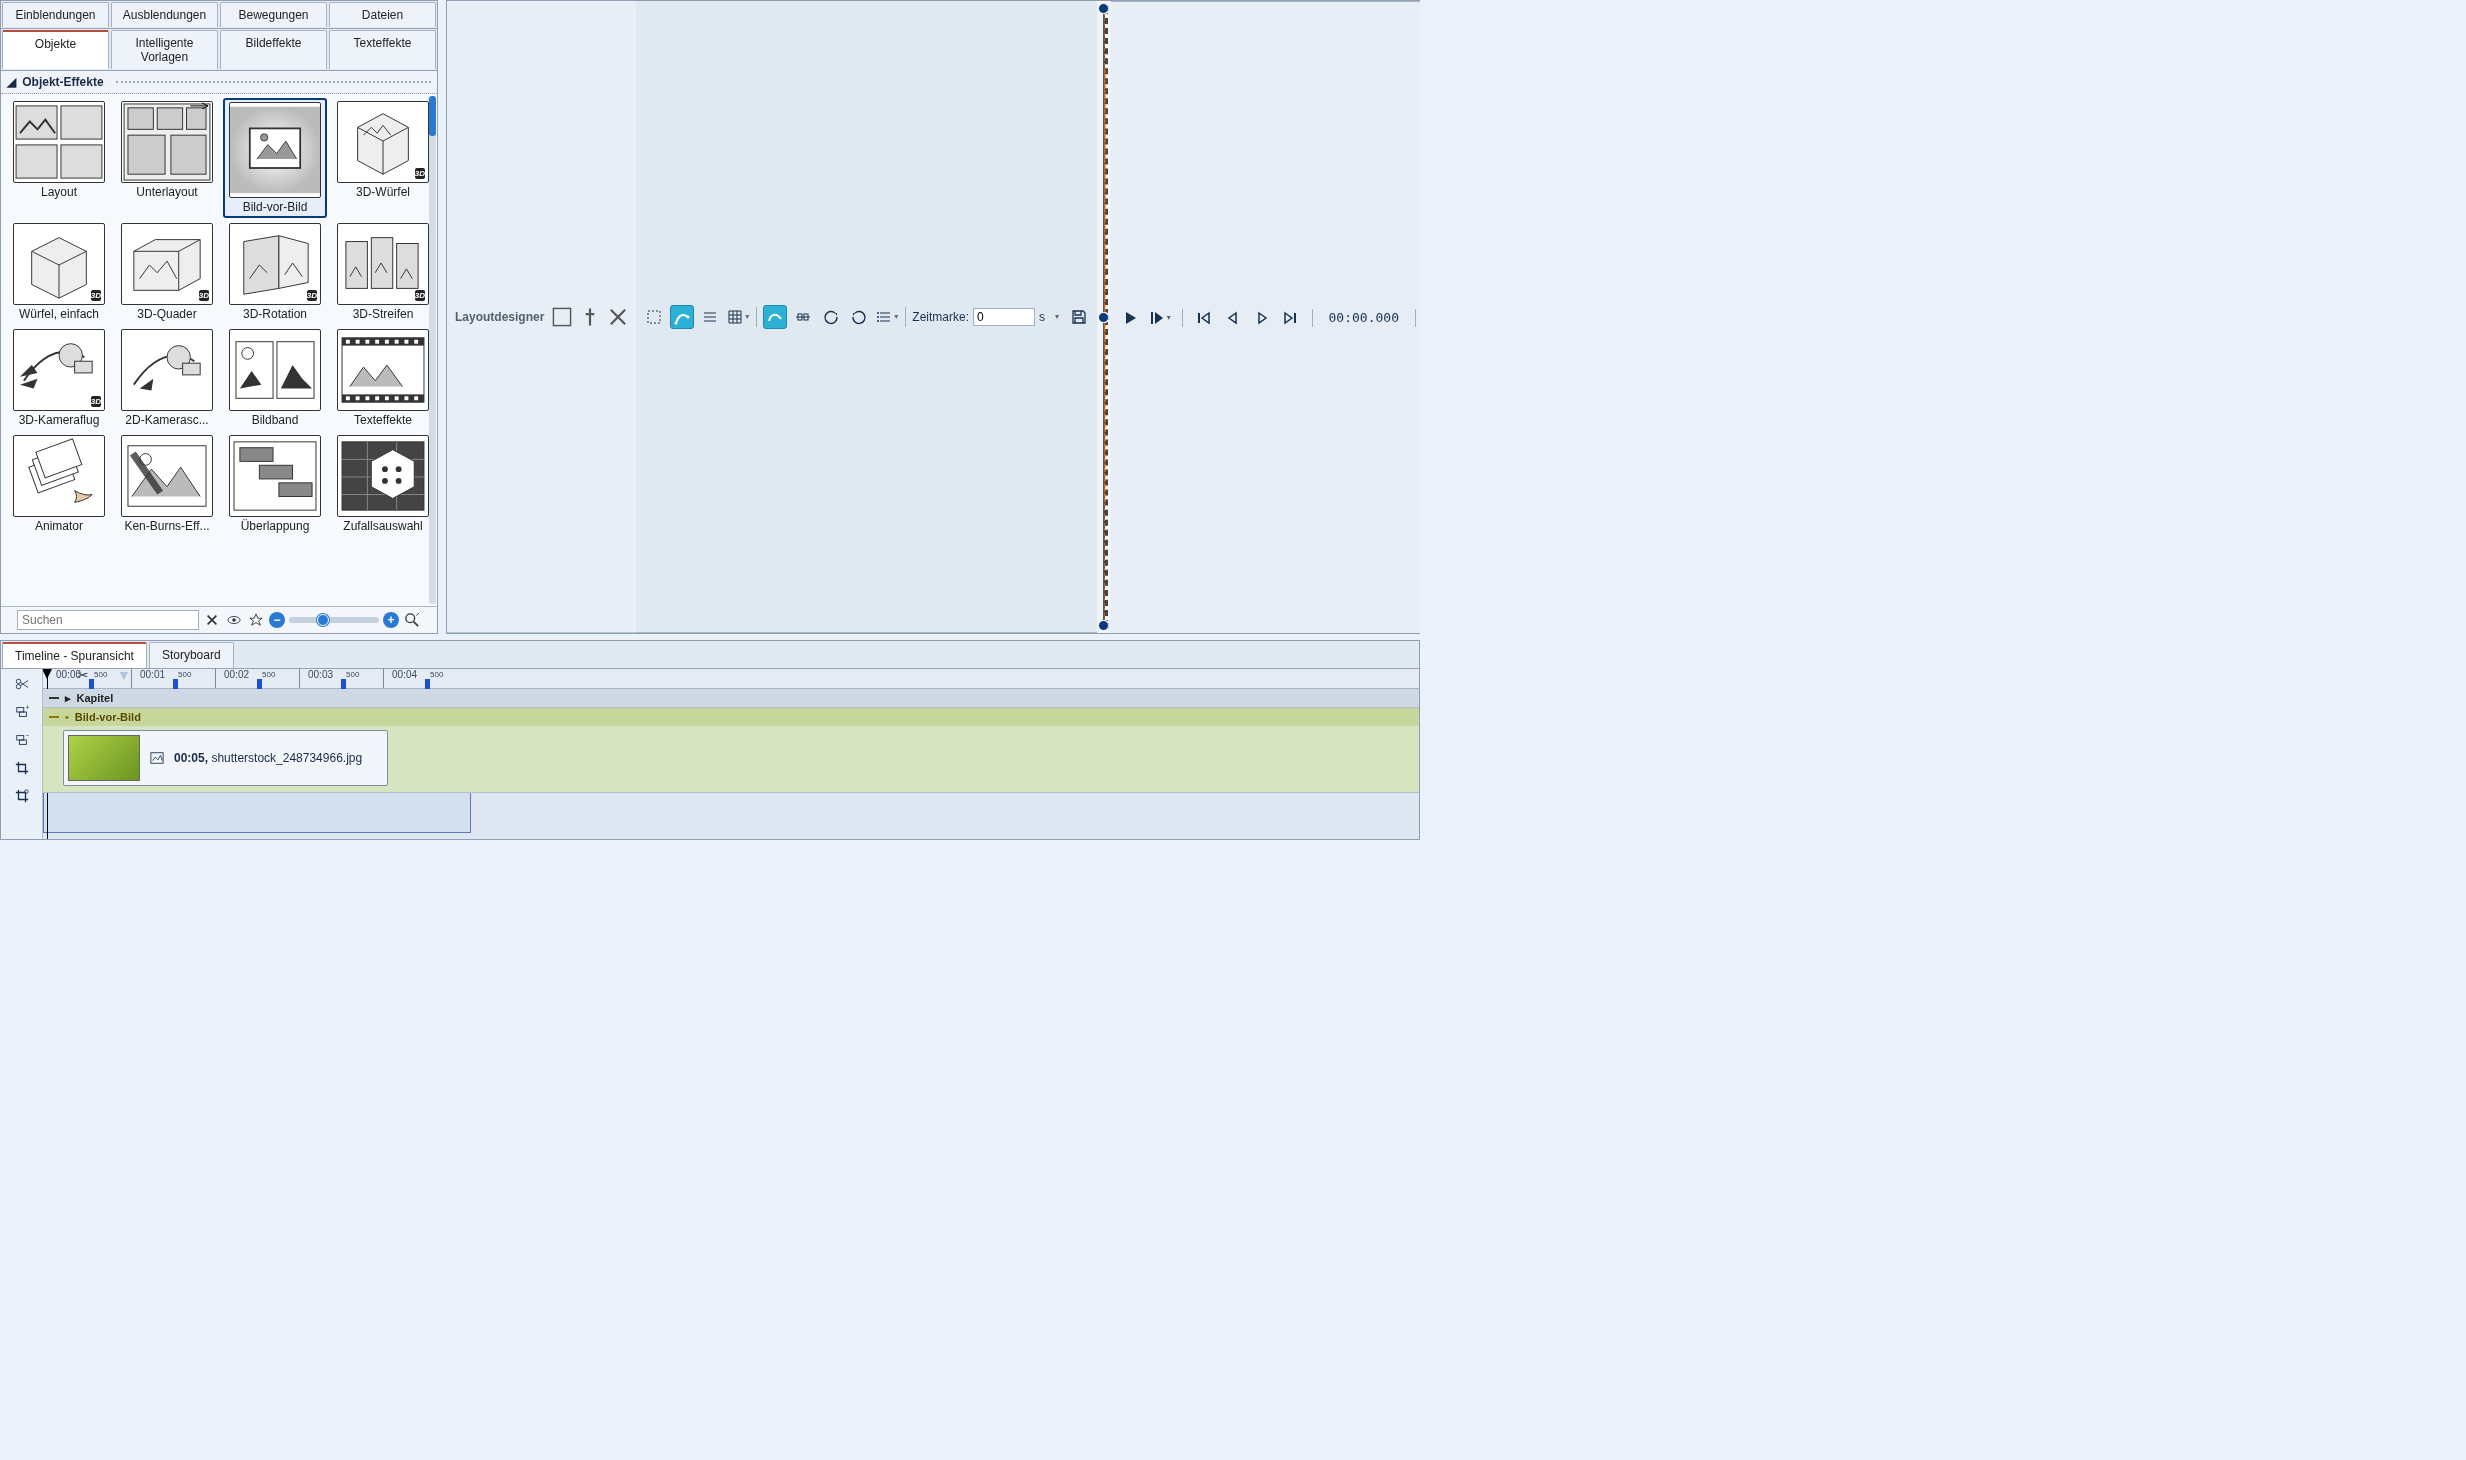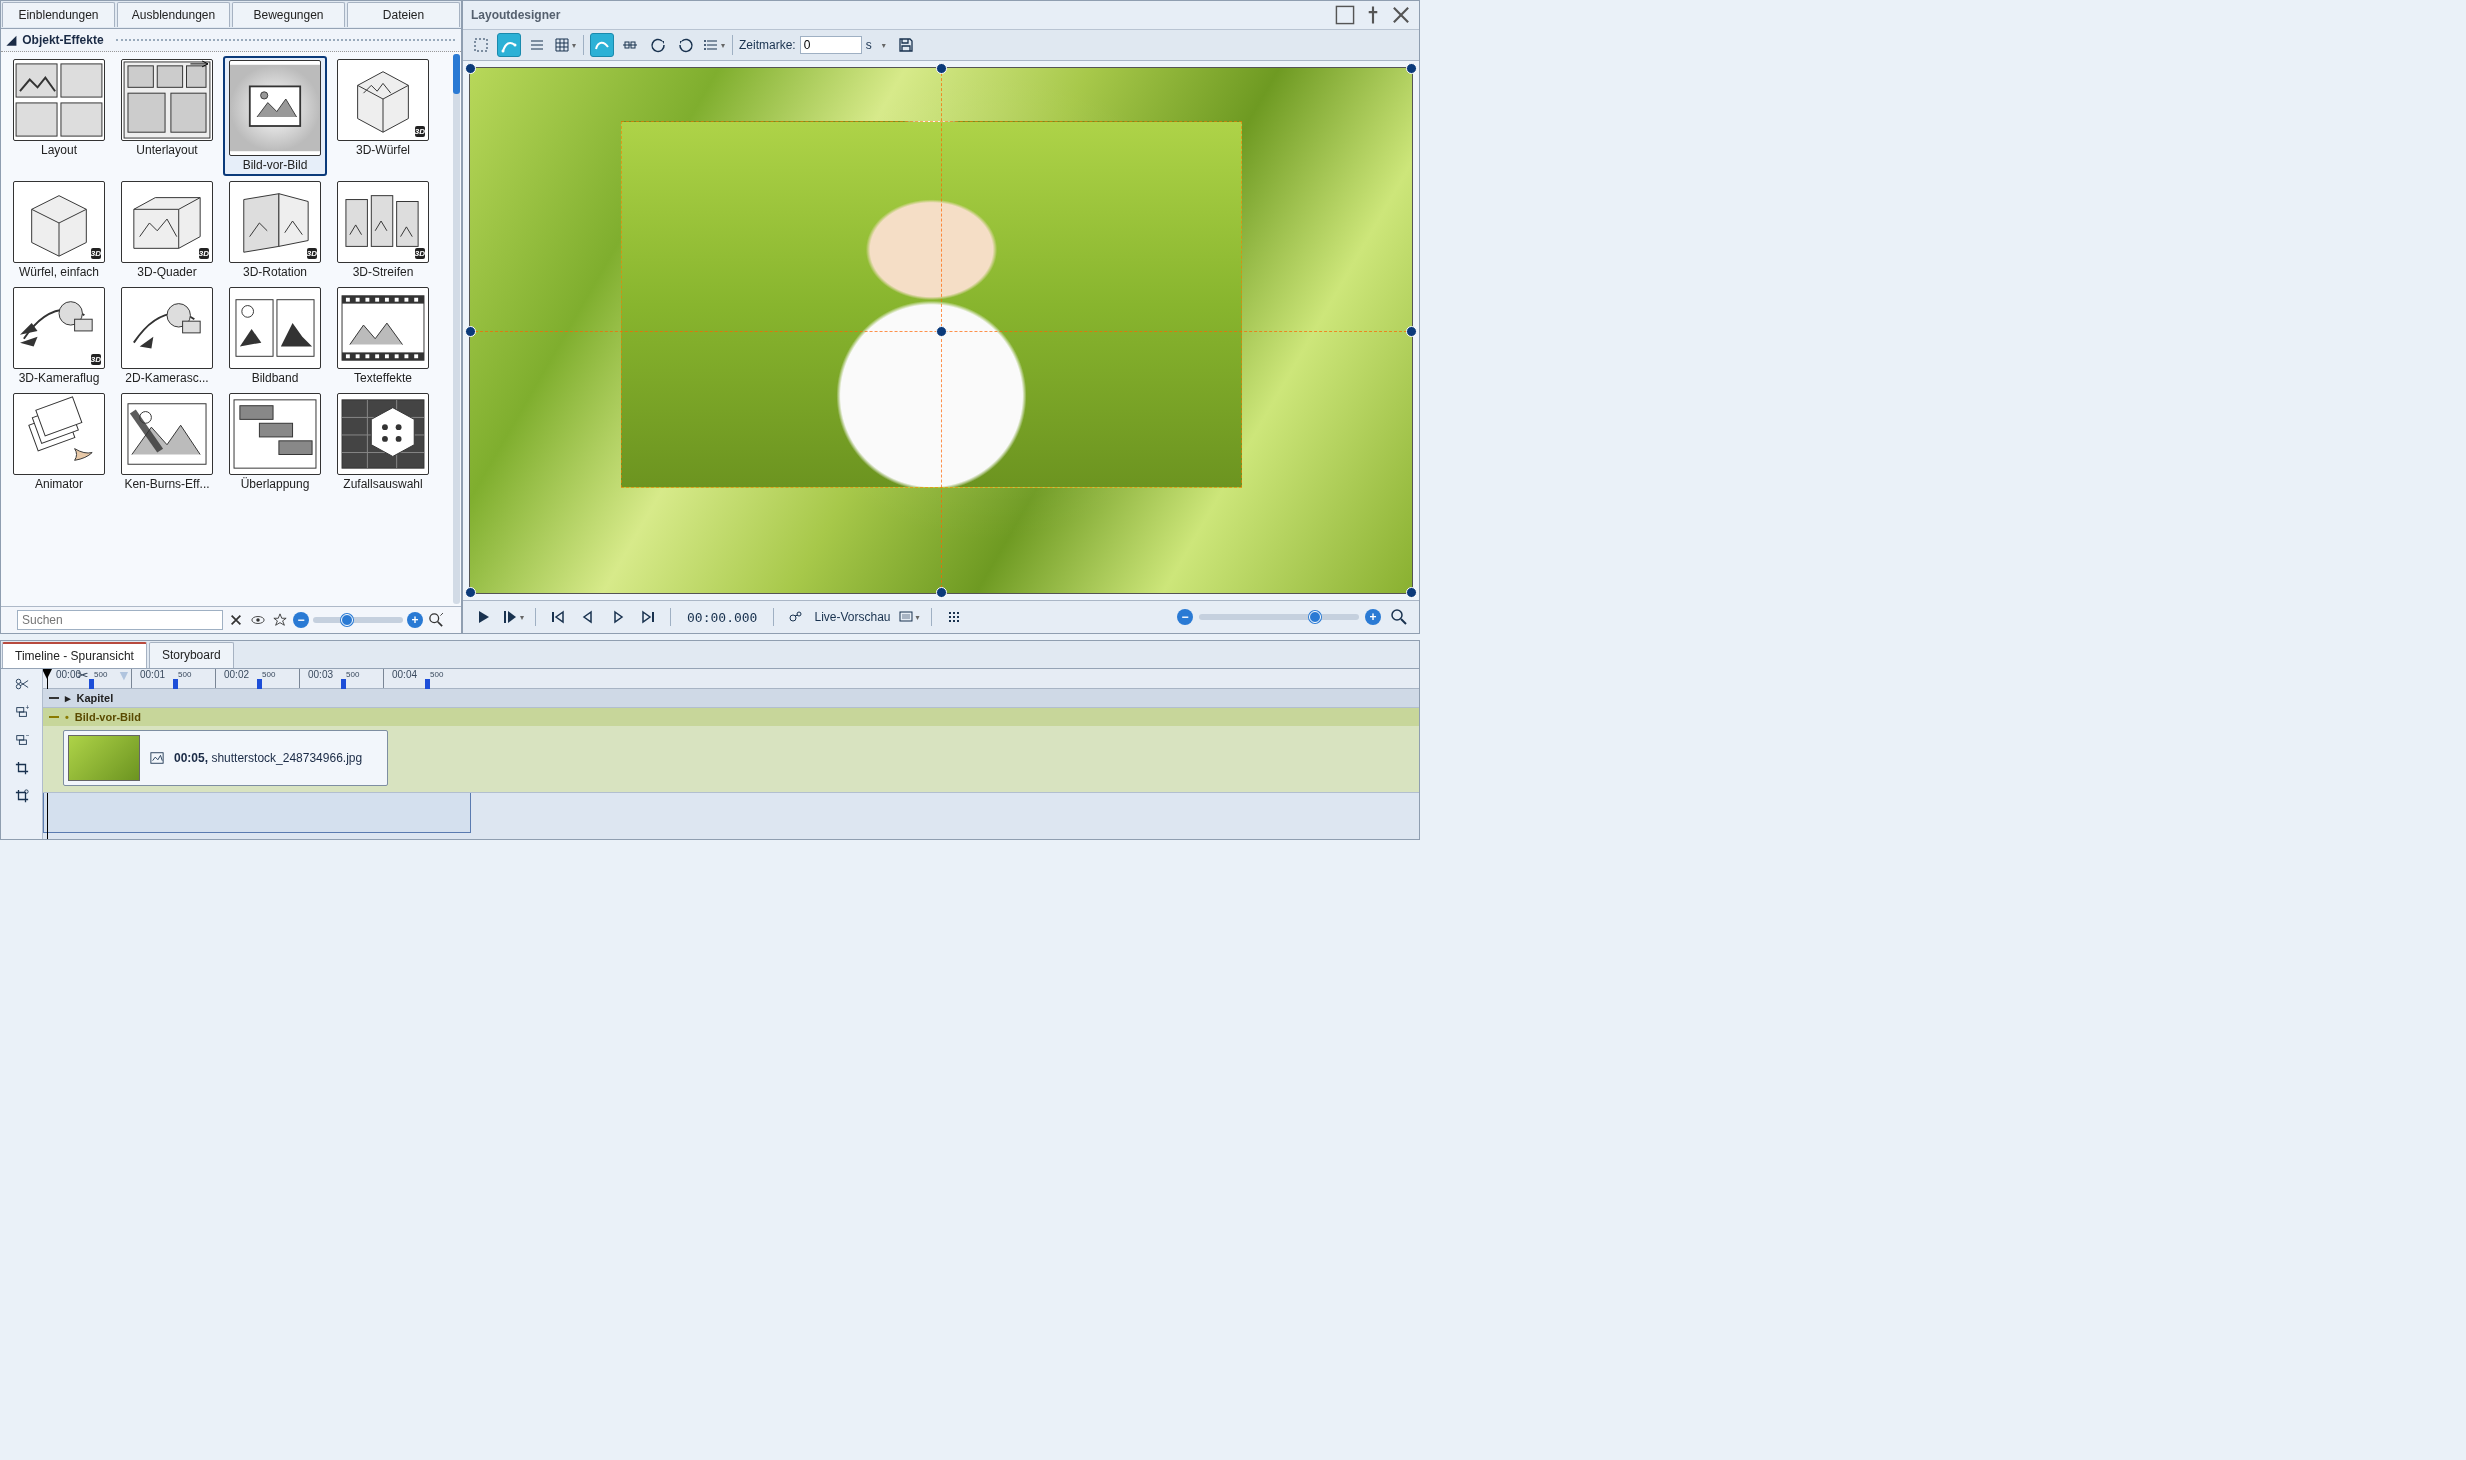--- a/index.html
+++ b/index.html
@@ -1,20 +1,20 @@
 <!DOCTYPE html>
 <html><head>
 <meta charset="utf-8">
 <style>
   * { box-sizing: border-box; margin: 0; padding: 0; }
   html, body { width: 100%; height: 100%; font-family: "Segoe UI", Tahoma, sans-serif; font-size: 12px; color: #222; background: #eaf1f8; }
   .app { display: flex; flex-direction: column; width: 1420px; height: 840px; }
   .top-area { display: flex; flex: 1 1 auto; overflow: hidden; }
   .left-panel { width: 462px; display: flex; flex-direction: column; border: 1px solid #8f9eb0; background: #f6f9fd; }
-  .right-panel { flex: 1; display: flex; flex-direction: column; border: 1px solid #8f9eb0; background: #eef4fa; }
+  .right-panel { flex: 1; margin-left: 8px; display: flex; flex-direction: row; border: 1px solid #8f9eb0; background: #eef4fa; }
   
   
   .tab-row { display: flex; border-bottom: 1px solid #95a3b5; background: #e1e9f2; }
   .tab-row .tab { flex: 1; text-align: center; padding: 5px 4px; border: 1px solid #a6b2c2; border-bottom: none; background: #eef3f9; cursor: pointer; font-size: 12px; margin: 1px; border-radius: 2px 2px 0 0; }
   .tab-row .tab.active { background: #fff; font-weight: 500; border-top: 2px solid #b84a3e; }
   
   .section-header { display:flex; align-items:center; gap:6px; padding:4px 6px; font-weight:600; color:#1a2a45; background:#f0f4fa; border-bottom:1px dotted #999; }
   .section-header::after{ content:""; flex:1; border-bottom:2px dotted #9ab; margin-left:6px; }
   
   .effects-grid { flex:1; overflow:auto; padding:4px 2px 4px 6px; display:grid; grid-template-columns: repeat(4, 104px); gap:2px 4px; align-content:start; position:relative;}
@@ -112,20 +112,26 @@
 
 <div class="app">
   <div class="top-area">
 
     <div class="left-panel">
       <div class="tab-row">
         <div class="tab">Einblendungen</div>
         <div class="tab">Ausblendungen</div>
         <div class="tab">Bewegungen</div>
         <div class="tab">Dateien</div>
+      </div>
+      <div class="tab-row">
+        <div class="tab active">Objekte</div>
+        <div class="tab">Intelligente Vorlagen</div>
+        <div class="tab">Bildeffekte</div>
+        <div class="tab">Texteffekte</div>
       </div>
       <div class="section-header">
         <span>◢</span>
         <span>Objekt-Effekte</span>
       </div>
       <div class="effects-grid" style="position:relative;">
 
         <div class="effect-item">
           <div class="thumb">
               <svg viewBox="0 0 92 82">

